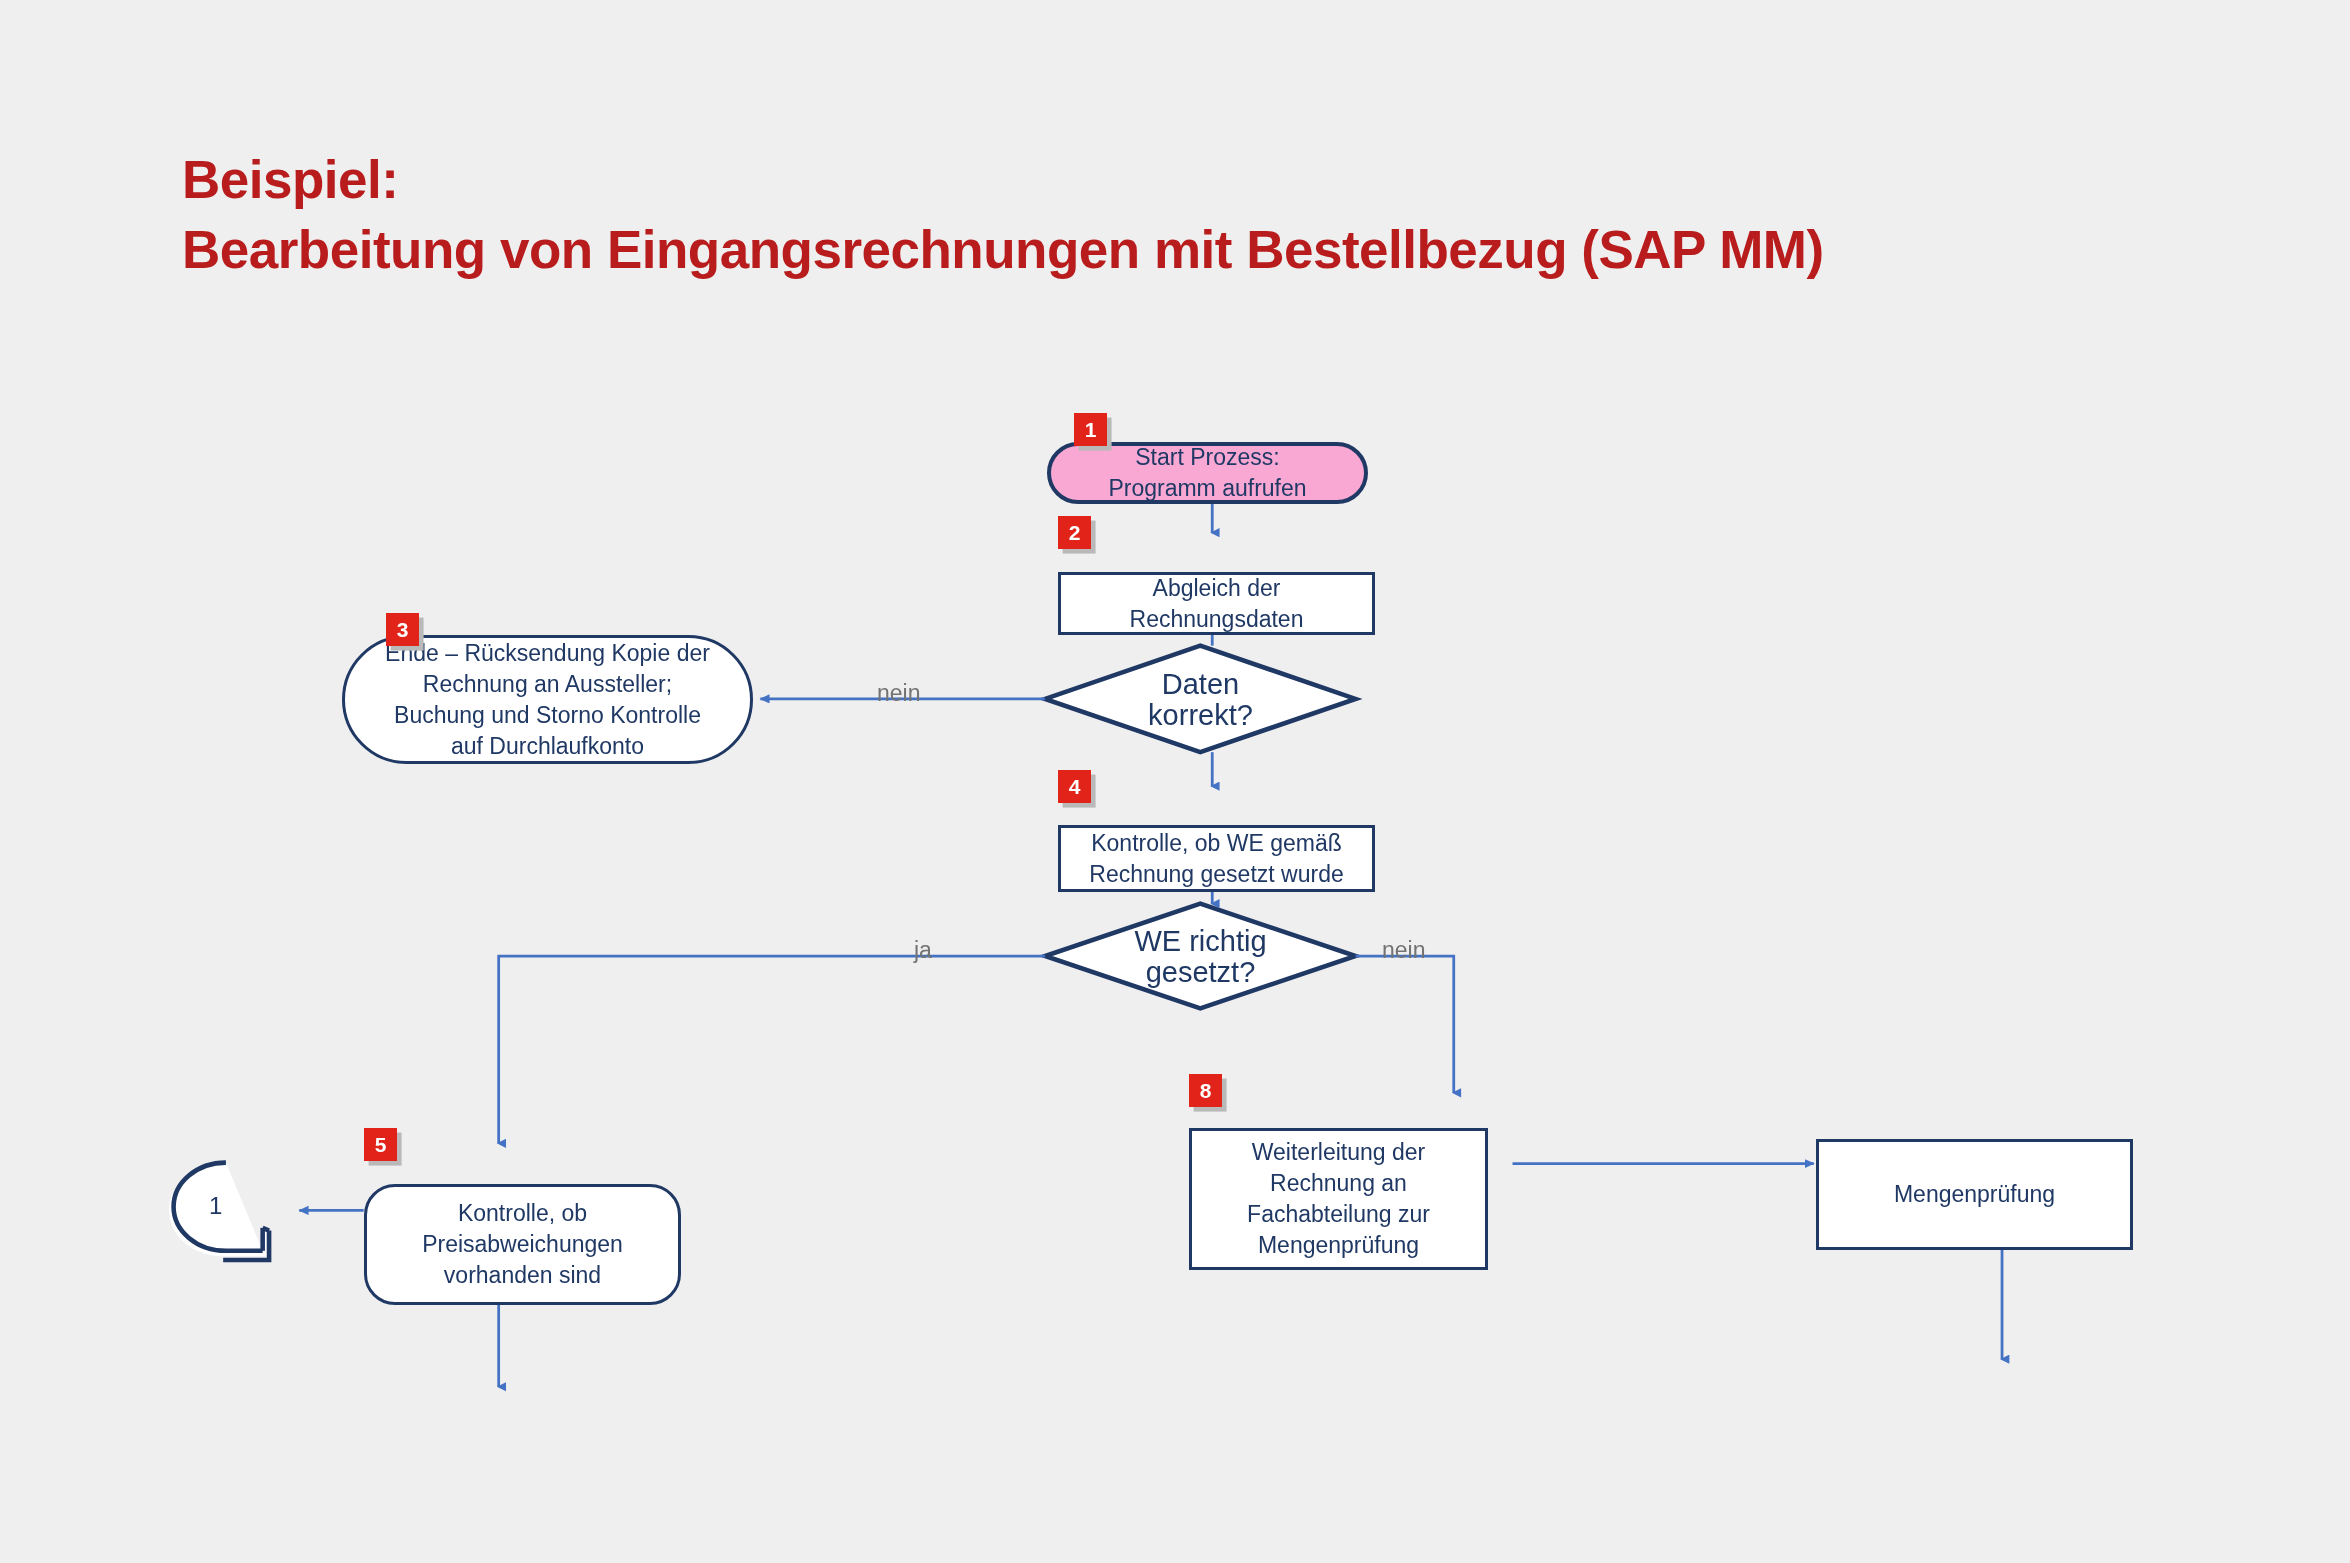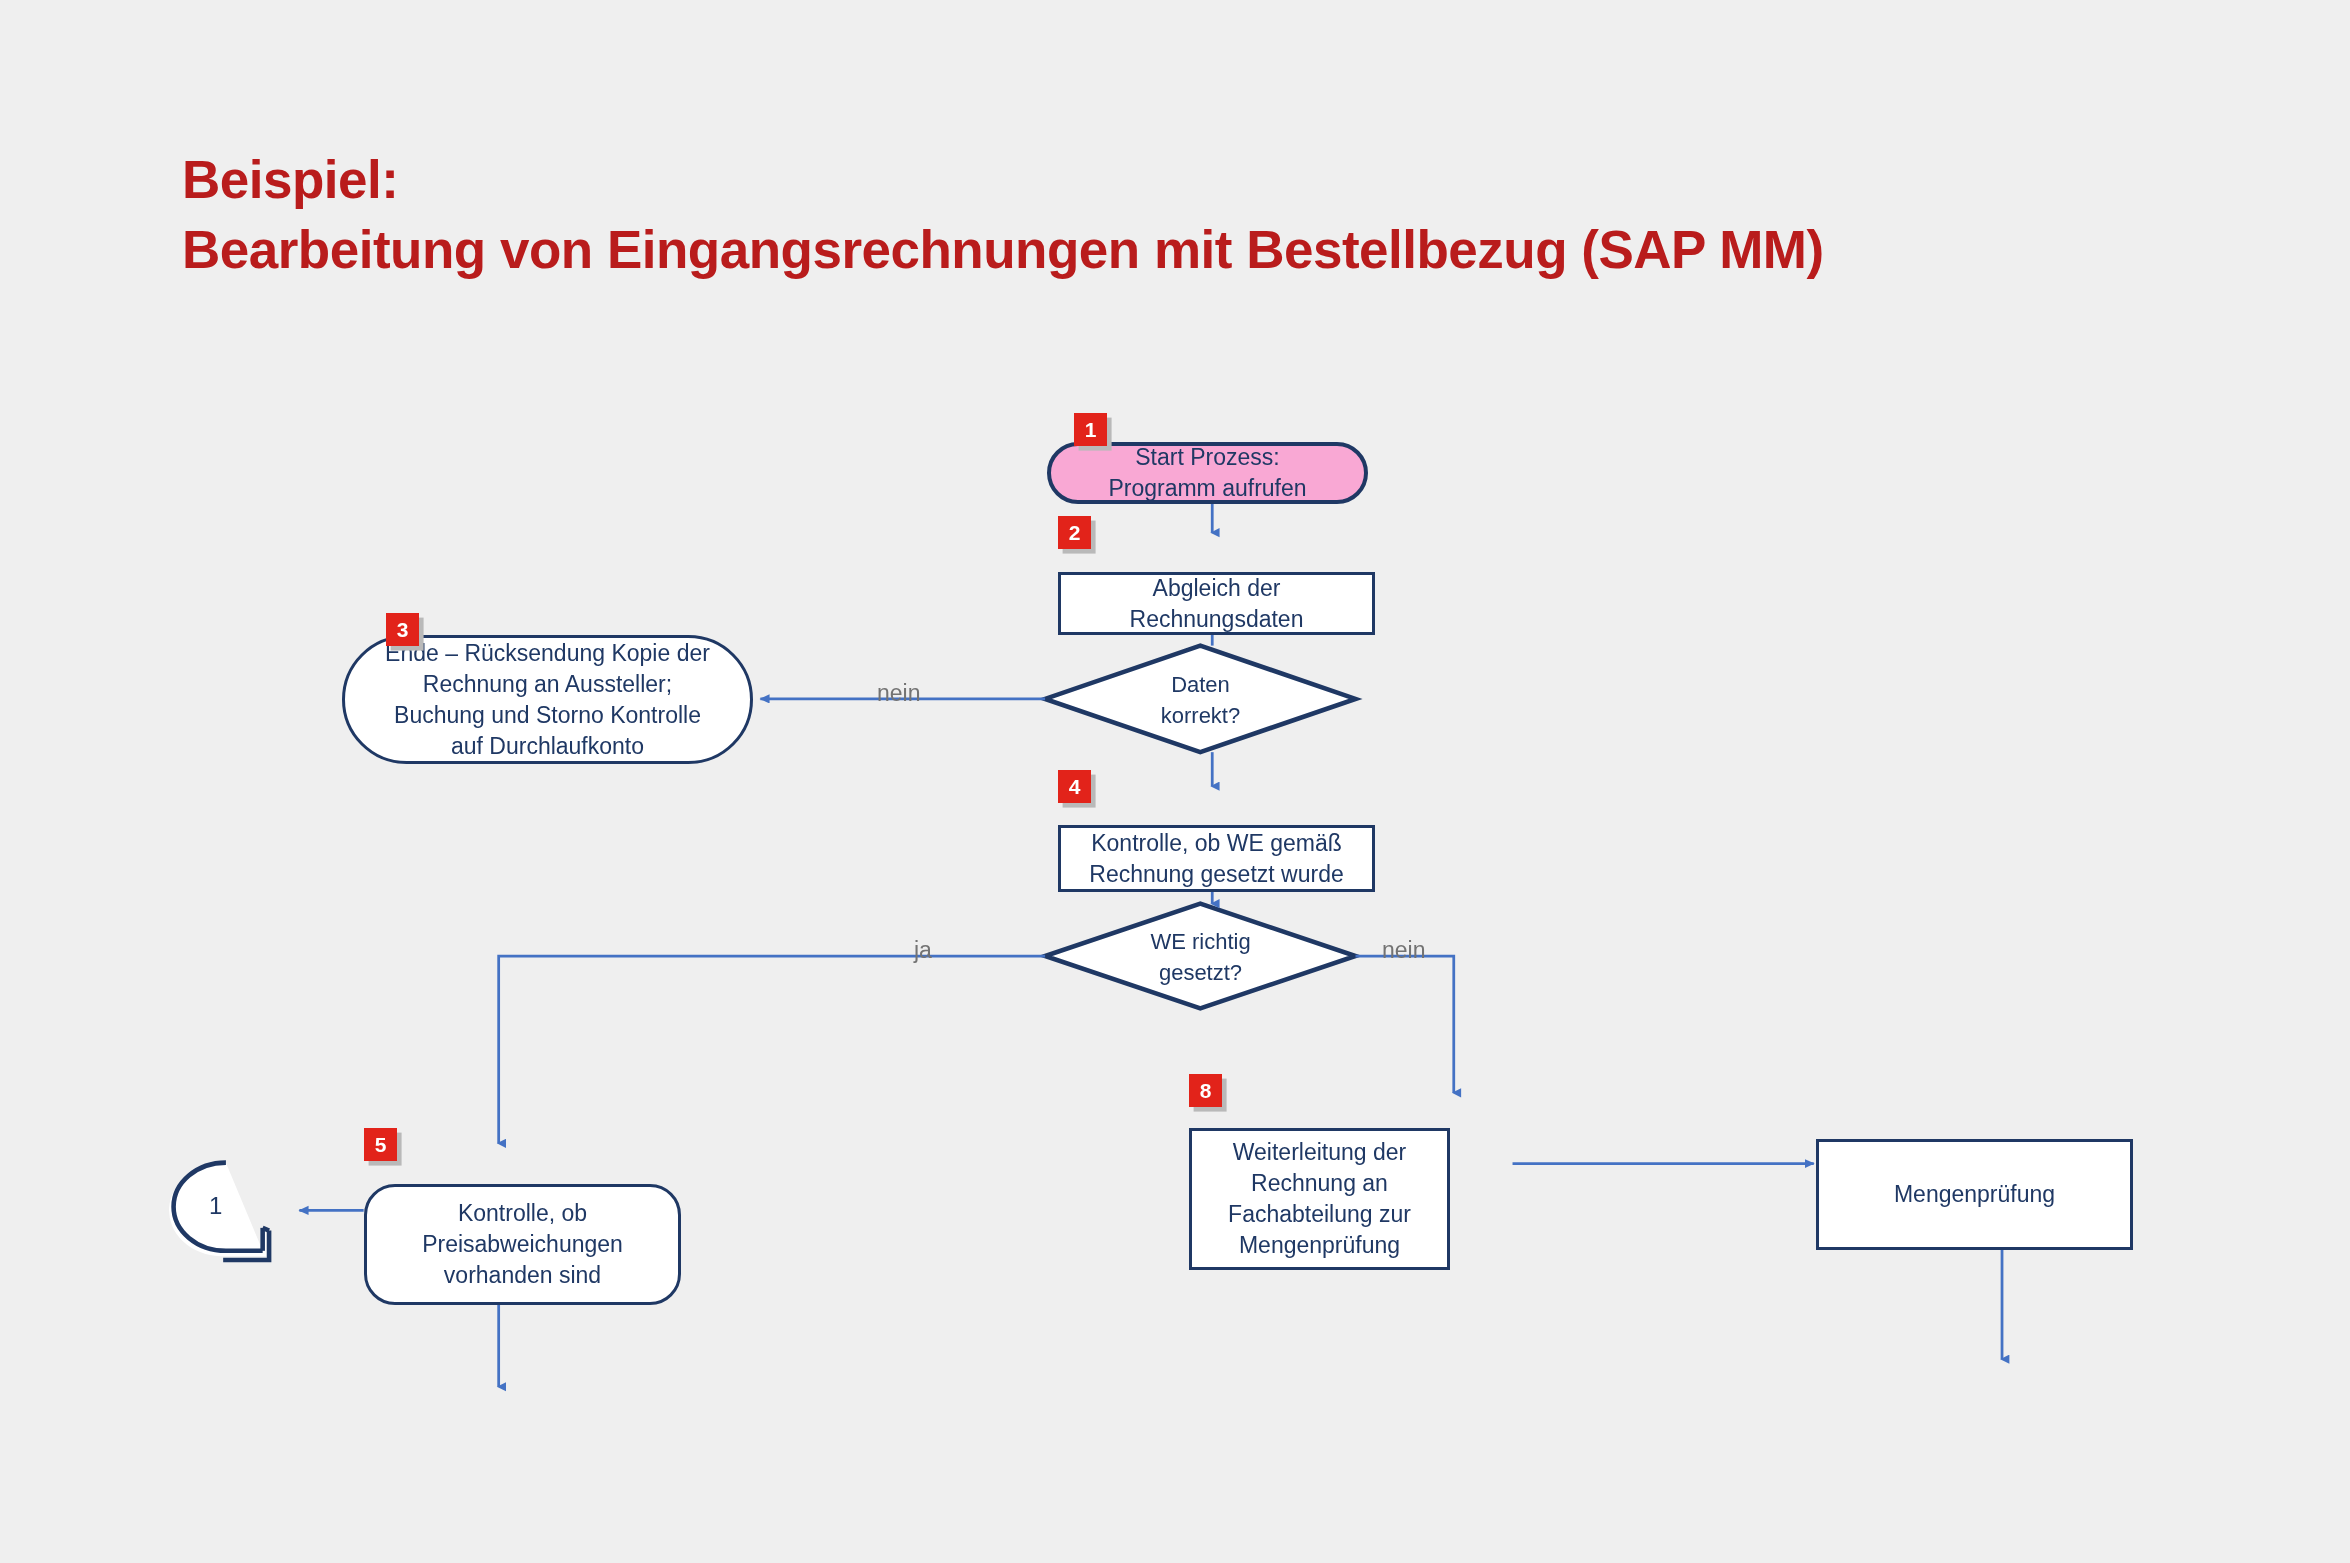--- a/index.html
+++ b/index.html
@@ -90,21 +90,21 @@
   }
 
   
   .diamond-label {
     position: absolute;
     display: flex;
     align-items: center;
     justify-content: center;
     text-align: center;
     color: #1F3864;
-    font-size: 22px;
+    font-size: 29px;
     line-height: 31px;
     white-space: pre-line;
     z-index: 3;
   }
 
   
   .badge {
     position: absolute;
     width: 33px;
     height: 33px;
@@ -243,21 +243,21 @@
   <div class="badge" style="left:364px; top:1128px;">5</div>
   <div class="node rect" style="left:364px; top:1152px; width:317px; height:121px;border-radius:31px;">
     <span class="node-text">Kontrolle, ob
 Preisabweichungen
 vorhanden sind</span>
   </div>
 
   <div class="connector-label" style="left:209px; top:1194px;">1</div>
 
   <div class="badge" style="left:1189px; top:1074px;">8</div>
-  <div class="node rect" style="left:1189px; top:1096px; width:261px; height:142px;">
+  <div class="node rect" style="left:1189px; top:1096px; width:299px; height:142px;">
     <span class="node-text">Weiterleitung der
 Rechnung an
 Fachabteilung zur
 Mengenprüfung</span>
   </div>
 
   <div class="node rect" style="left:1816px; top:1107px; width:317px; height:111px;">
     <span class="node-text">Mengenprüfung</span>
   </div>
 

